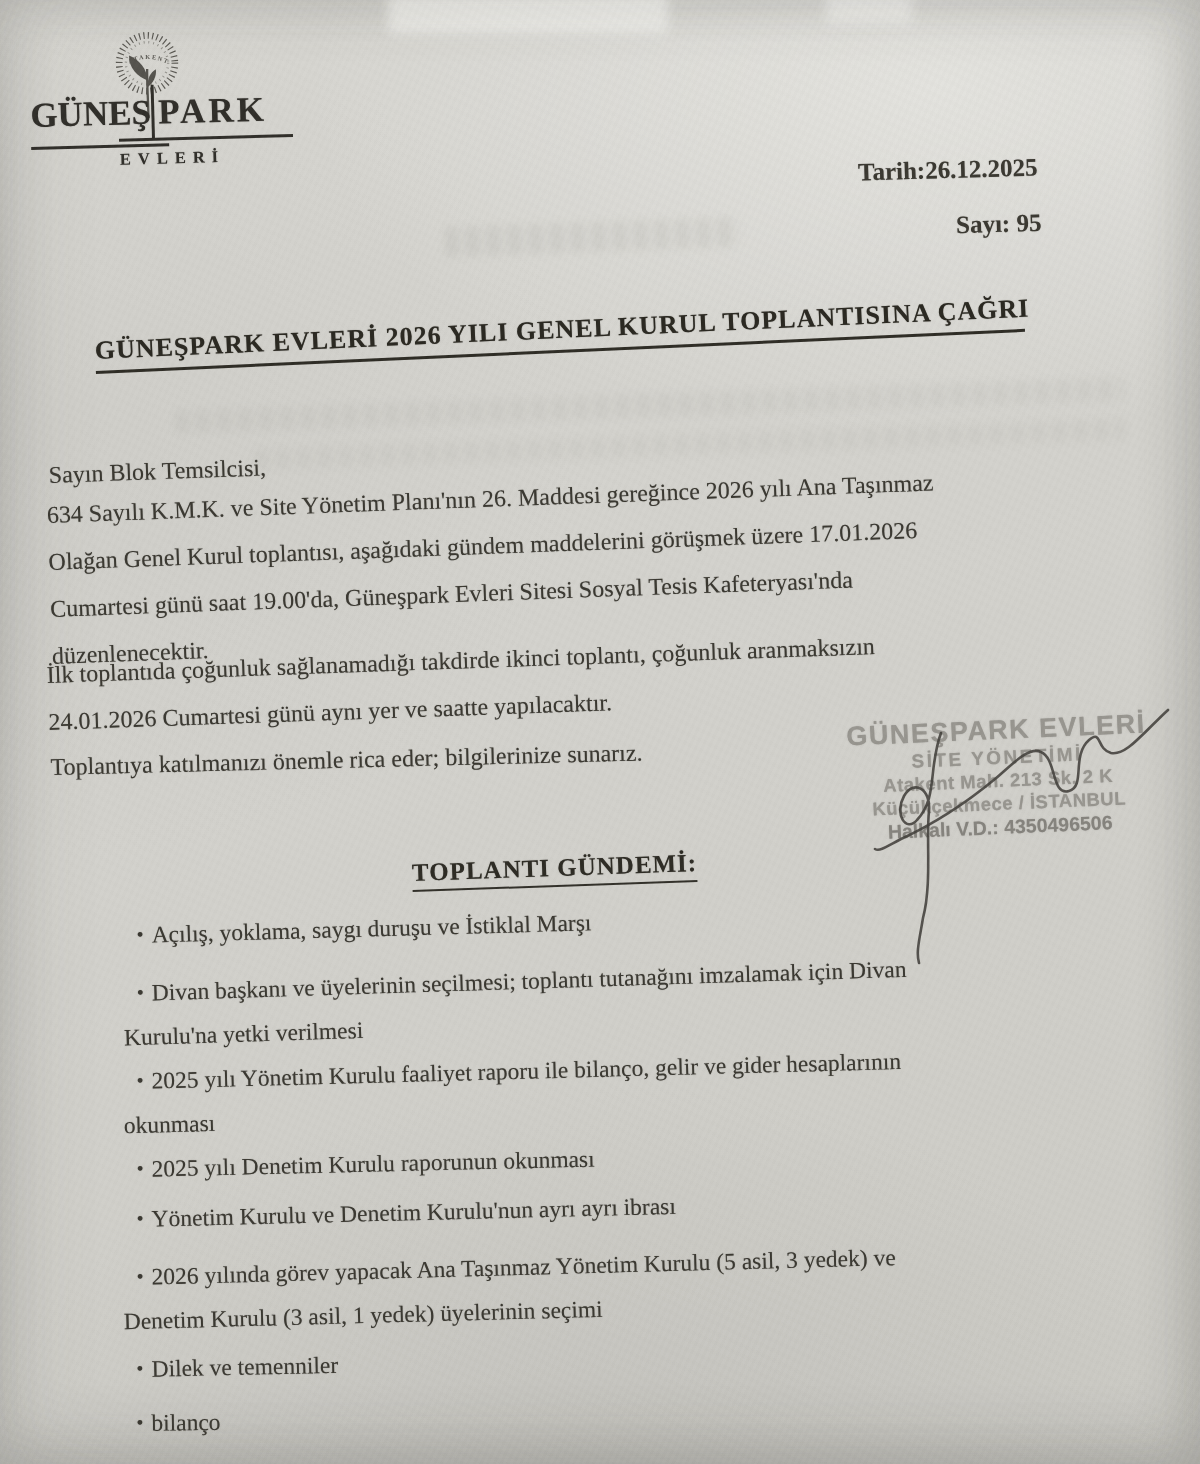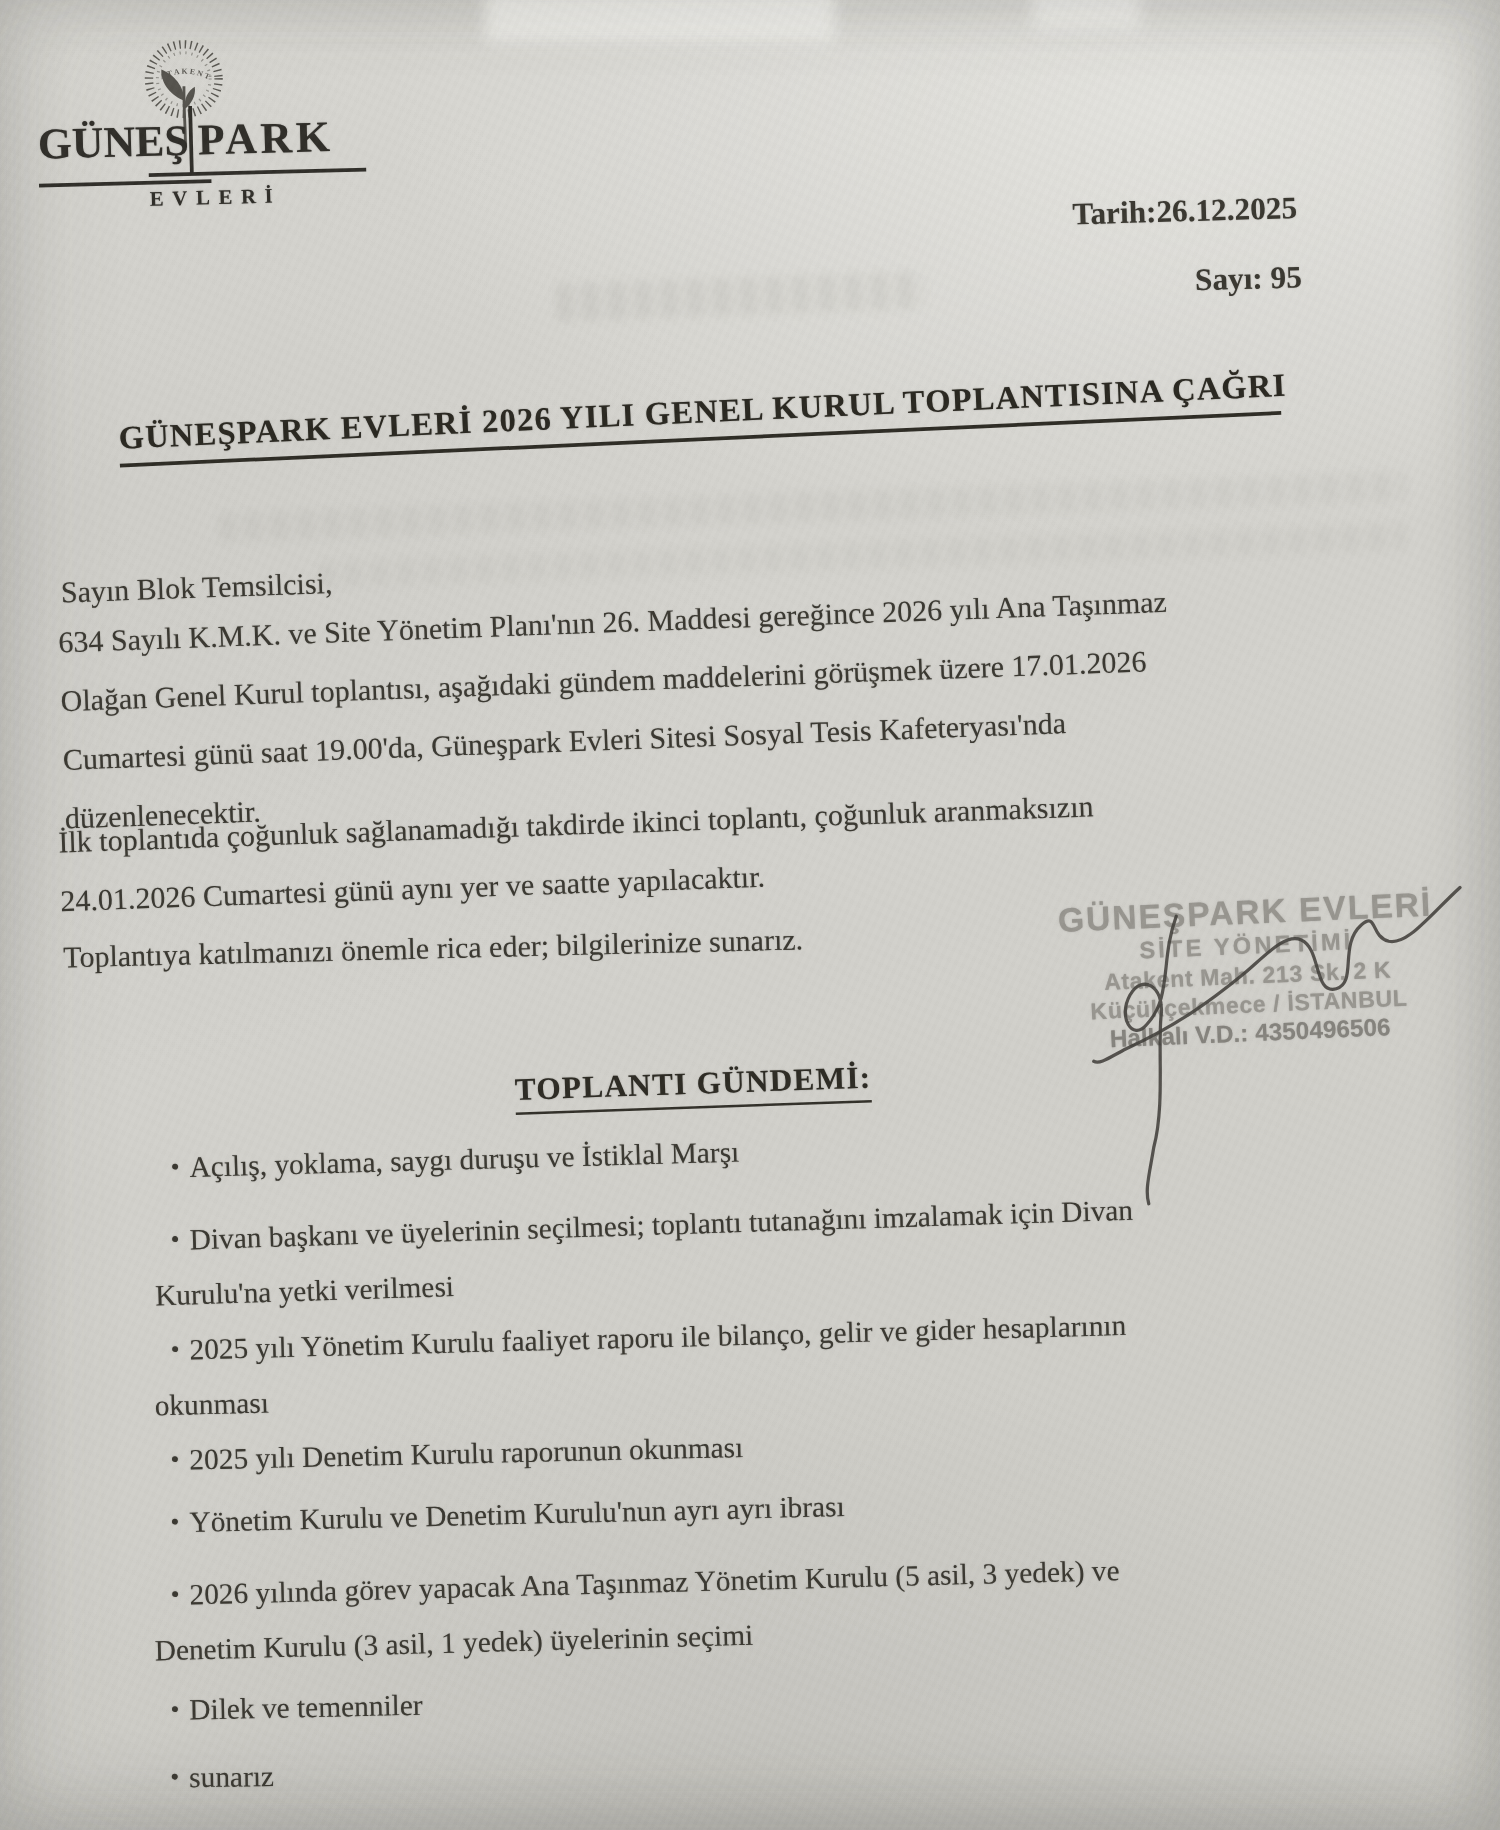--- a/index.html
+++ b/index.html
@@ -190,17 +190,17 @@
     <div><span class="bullet">•</span><span>Yönetim Kurulu ve Denetim Kurulu'nun ayrı ayrı ibrası</span></div>
   </div>
   <div class="abs ink item" id="item6">
     <div><span class="bullet">•</span><span>2026 yılında görev yapacak Ana Taşınmaz Yönetim Kurulu (5 asil, 3 yedek) ve</span></div>
     <div class="cont">Denetim Kurulu (3 asil, 1 yedek) üyelerinin seçimi</div>
   </div>
   <div class="abs ink item" id="item7">
     <div><span class="bullet">•</span><span>Dilek ve temenniler</span></div>
   </div>
   <div class="abs ink item" id="item8">
-    <div><span class="bullet">•</span><span>sunarız</span></div>
+    <div><span class="bullet">•</span><span>bilanço</span></div>
   </div>
 
   <div class="abs" id="grain"></div>
 </div>
 
 </body></html>

